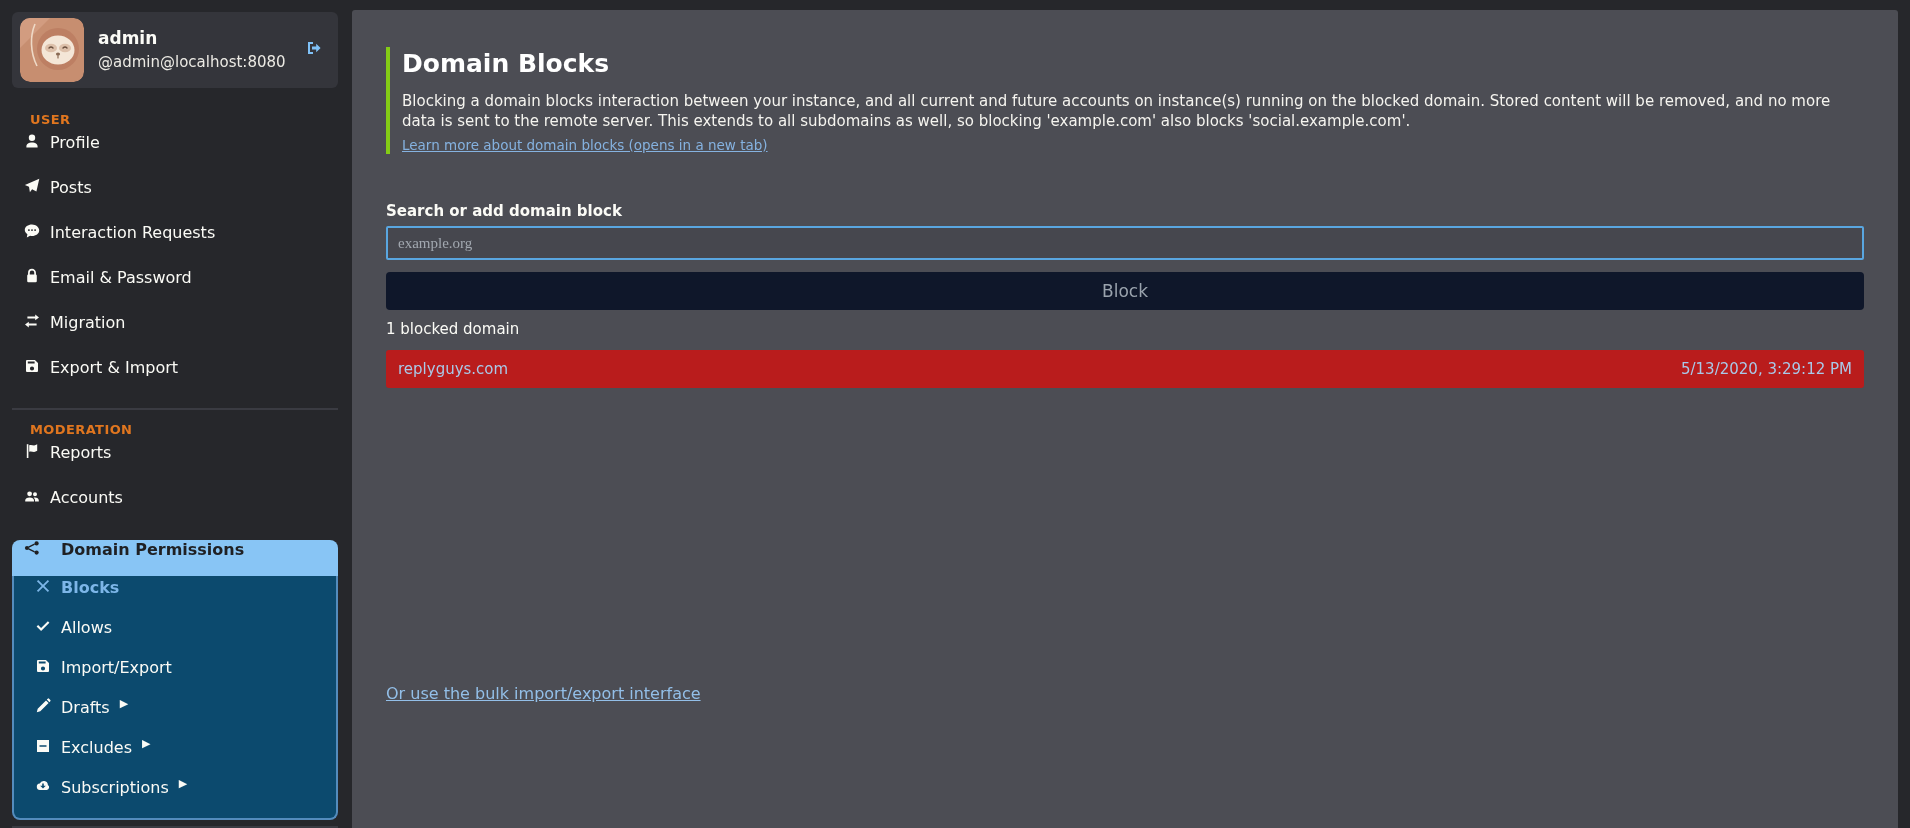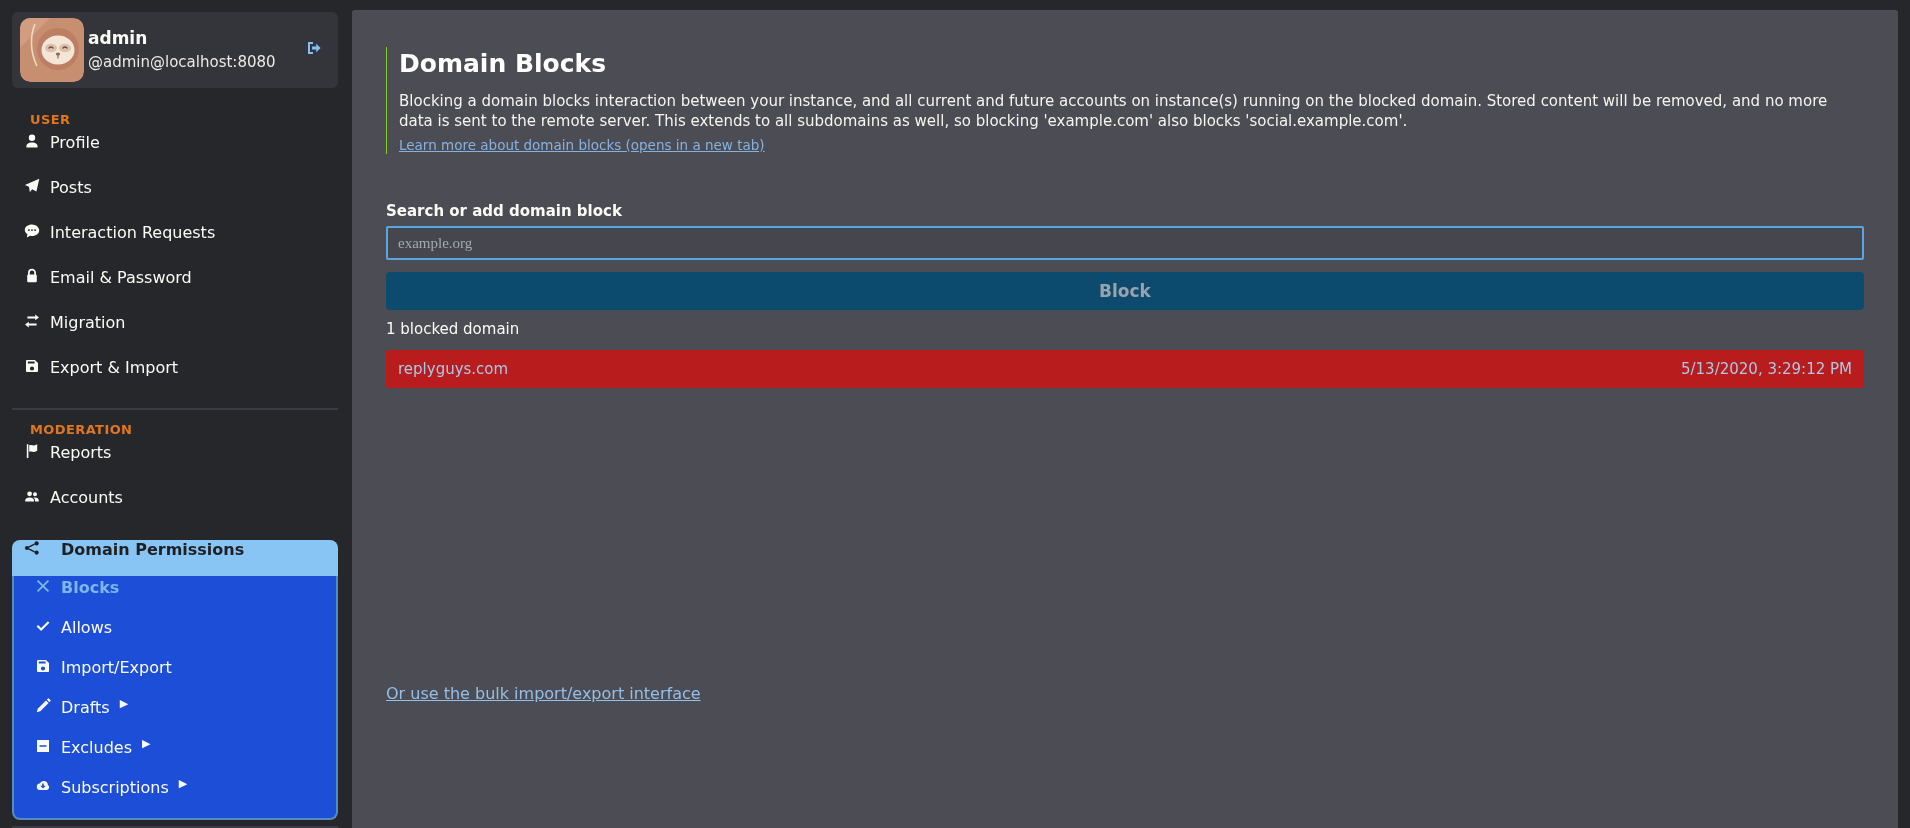--- a/index.html
+++ b/index.html
@@ -8,21 +8,21 @@
     width: 1910px; height: 828px; overflow: hidden;
     background: #26272b;
     font-family: "DejaVu Sans", "Liberation Sans", sans-serif;
     color: #fbfbf6;
   }
   .app { display: flex; width: 100%; height: 100%; }
 
   
   .sidebar { width: 326px; min-width: 326px; margin: 12px 0 0 12px; }
   .user-card {
-    display: flex; align-items: center; gap: 4px;
+    display: flex; align-items: center; gap: 14px;
     background: #34353b; border-radius: 6px; padding: 6px 8px;
     height: 76px;
   }
   .avatar { width: 64px; height: 64px; border-radius: 10px; overflow: hidden; flex: none; }
   .user-name { font-size: 17px; font-weight: bold; line-height: 22px; }
   .user-handle { font-size: 15px; color: #eceae4; line-height: 21px; margin-top: 3px; }
   .logout { margin-left: auto; margin-right: 8px; color: #7fc1f7; display: flex; cursor: pointer; }
   .logout svg { width: 24px; height: 24px; }
 
   .section-heading {
@@ -38,49 +38,49 @@
     color: #fbfbf6; text-decoration: none; font-size: 16px; cursor: pointer;
   }
   .nav-item .icon { width: 16px; height: 16px; margin-right: 10px; flex: none; display: flex; }
   .icon svg { width: 16px; height: 16px; }
 
   .nav-item.active {
     background: #88c5f5; color: #1f2023; font-weight: bold;
     border-radius: 8px 8px 0 0; height: 36px; margin-top: 7px; gap: 11px;
   }
   .submenu {
-    background: #1d4ed8; border: 2px solid #548cbd; border-top: none;
+    background: #0c4a6e; border: 2px solid #548cbd; border-top: none;
     border-radius: 0 0 8px 8px; padding-top: 2px;
   }
   .submenu .nav-item { height: 40px; padding-left: 21px; }
   .submenu .nav-item.current { color: #7db6e8; font-weight: bold; }
   .caret { margin-left: 10px; font-size: 11px; line-height: 1; }
 
   
   .panel {
     flex: 1; margin: 10px 12px 0 14px; background: #4c4d54;
     border-radius: 3px 3px 0 0; padding: 37px 34px 0 34px;
   }
-  .header-block { border-left: 1px solid #84cc16; padding-left: 12px; margin-bottom: 48px; }
+  .header-block { border-left: 4px solid #84cc16; padding-left: 12px; margin-bottom: 48px; }
   .page-title { margin: 0 0 10px; font-size: 25px; font-weight: bold; color: #ffffff; line-height: 34px; }
   .page-desc { margin: 0; font-size: 15px; line-height: 20px; color: #f5f4ef; }
   .learn-link {
     display: inline-block; margin-top: 6px; font-size: 13.5px;
     color: #85b2e0; text-decoration: underline; cursor: pointer;
   }
   .field-label { display: block; font-size: 15px; font-weight: bold; margin-bottom: 6px; }
   .domain-input {
     width: 100%; height: 34px; background: #46474e; border: 2px solid #59a6e0;
     border-radius: 2px; color: #eeeeea; font-size: 15px; padding: 0 10px;
     font-family: Liberation Serif, serif; outline: none;
   }
   .domain-input::placeholder { color: #a2a8b0; }
   .block-btn {
-    width: 100%; height: 38px; margin-top: 12px; background: #0c4a6e;
-    border: none; border-radius: 4px; color: #9aa3ad; font-weight: bold;
+    width: 100%; height: 38px; margin-top: 12px; background: #0f172a;
+    border: none; border-radius: 4px; color: #9aa3ad; font-weight: normal;
     font-size: 17px; font-family: inherit; cursor: pointer;
   }
   .count-text { margin-top: 10px; font-size: 15px; }
   .domain-row {
     margin-top: 12px; height: 38px; background: #b91c1c; border-radius: 3px;
     display: flex; justify-content: space-between; align-items: center;
     padding: 0 12px; text-decoration: none; cursor: pointer;
   }
   .domain-row span { color: #a9c9e8; font-size: 15px; }
   .bulk-link {

